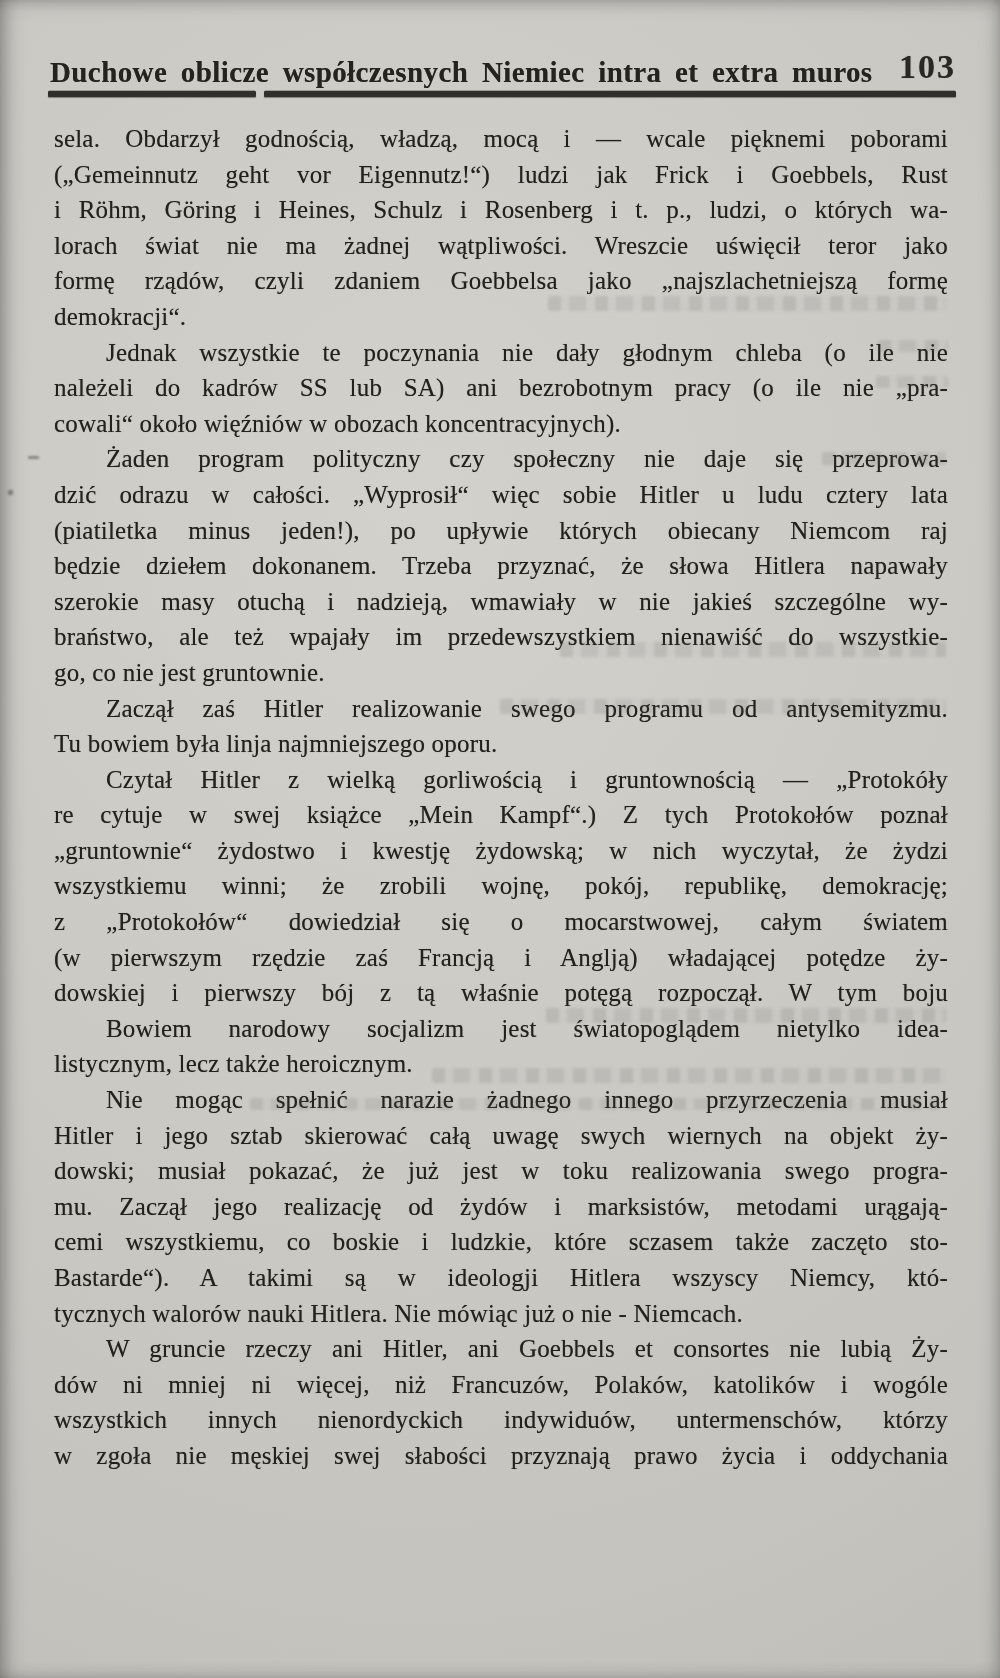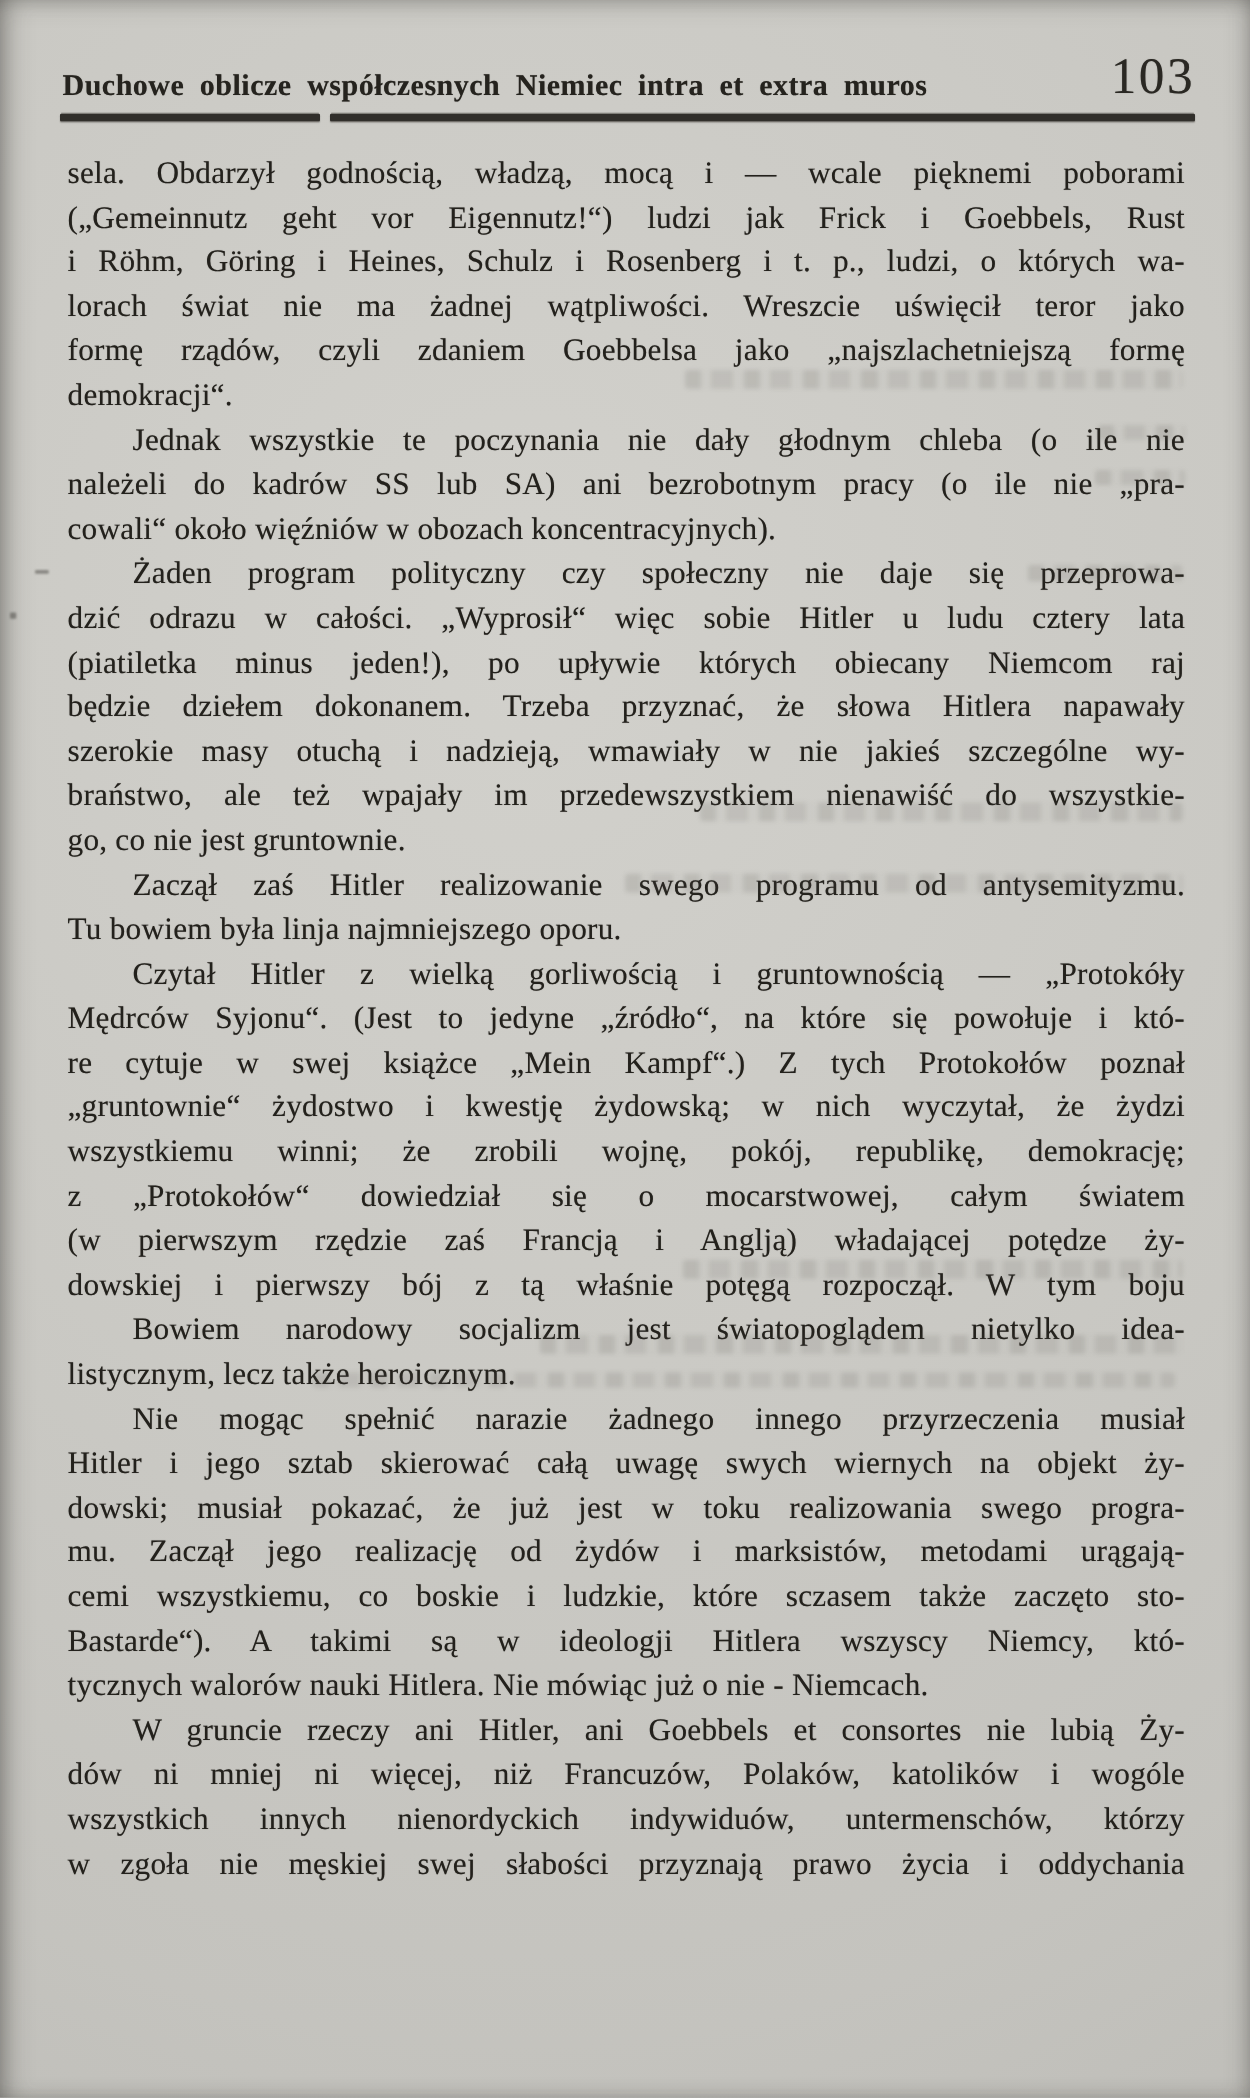--- a/index.html
+++ b/index.html
@@ -14,29 +14,29 @@
       inset 14px 0 22px -12px rgba(58,56,52,.55),
       inset -12px 0 20px -12px rgba(58,56,52,.40),
       inset 0 12px 22px -14px rgba(58,56,52,.35),
       inset 0 -10px 20px -14px rgba(58,56,52,.25);
     font-family:"Liberation Serif","DejaVu Serif",serif;
     color:#211f1b;
   }
   
   .running-title{
     position:absolute;left:50px;top:56px;
-    font-size:24px;font-weight:700;
+    font-size:29px;font-weight:700;
     letter-spacing:.4px;word-spacing:6px;
     color:#25231e;
     text-shadow:0 0 .6px rgba(37,35,30,.55);
     white-space:nowrap;
   }
   .page-number{
-    position:absolute;right:44px;top:36px;
-    font-size:41px;font-weight:400;
+    position:absolute;right:44px;top:48px;
+    font-size:34px;font-weight:700;
     letter-spacing:2px;color:#2a2823;
     text-shadow:0 0 .7px rgba(42,40,35,.5);
   }
   .header-rule{position:absolute;left:48px;top:91px;width:908px;height:7px;}
   .header-rule .seg{
     position:absolute;top:0;height:6px;background:#312f2b;
     box-shadow:0 1px 1px rgba(40,38,34,.45), 0 -2px 0 -1px rgba(70,68,62,.35);
     border-radius:1px;
   }
   .header-rule .seg.left{left:0;width:208px;}
@@ -103,21 +103,20 @@
         <div class="line">szerokie masy otuchą i nadzieją, wmawiały w nie jakieś szczególne wy-</div>
         <div class="line">braństwo, ale też wpajały im przedewszystkiem nienawiść do wszystkie-</div>
         <div class="line last">go, co nie jest gruntownie.</div>
       </div>
       <div class="paragraph">
         <div class="line first-indent">Zaczął zaś Hitler realizowanie swego programu od antysemityzmu.</div>
         <div class="line last">Tu bowiem była linja najmniejszego oporu.</div>
       </div>
       <div class="paragraph">
         <div class="line first-indent">Czytał Hitler z wielką gorliwością i gruntownością — „Protokóły</div>
-        <div class="line">Mędrców Syjonu“. (Jest to jedyne „źródło“, na które się powołuje i któ-</div>
         <div class="line">re cytuje w swej książce „Mein Kampf“.) Z tych Protokołów poznał</div>
         <div class="line">„gruntownie“ żydostwo i kwestję żydowską; w nich wyczytał, że żydzi</div>
         <div class="line">wszystkiemu winni; że zrobili wojnę, pokój, republikę, demokrację;</div>
         <div class="line">z „Protokołów“ dowiedział się o mocarstwowej, całym światem</div>
         <div class="line">(w pierwszym rzędzie zaś Francją i Anglją) władającej potędze ży-</div>
         <div class="line">dowskiej i pierwszy bój z tą właśnie potęgą rozpoczął. W tym boju</div>
       </div>
       <div class="paragraph">
         <div class="line first-indent">Bowiem narodowy socjalizm jest światopoglądem nietylko idea-</div>
         <div class="line last">listycznym, lecz także heroicznym.</div>

